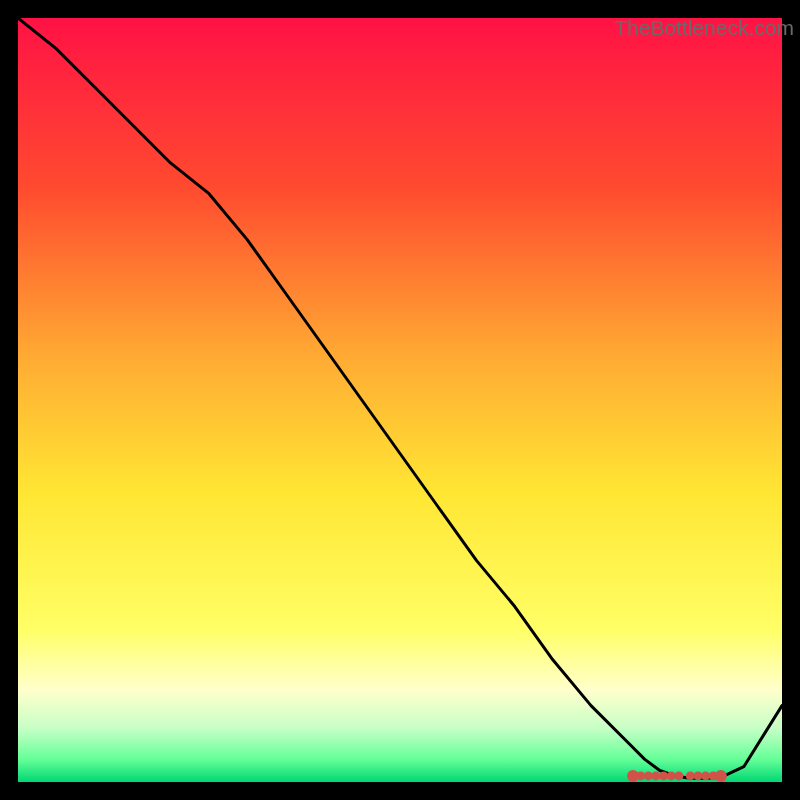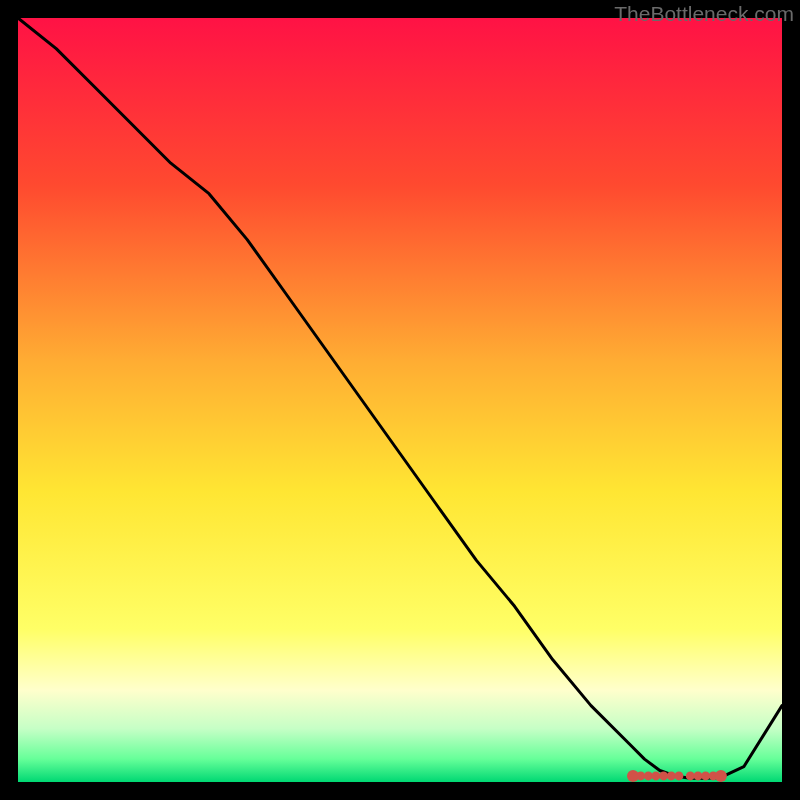--- a/index.html
+++ b/index.html
@@ -23,21 +23,21 @@
     width: 764px;
     height: 764px;
   }
   .plot-area svg {
     display: block;
     width: 764px;
     height: 764px;
   }
   .attribution {
     position: absolute;
-    top: 2px;
+    top: 16px;
     right: 6px;
     font-size: 21px;
     font-weight: 500;
     color: #6a6a6a;
     letter-spacing: 0px;
   }
 </style>
 </head>
 <body>
 

